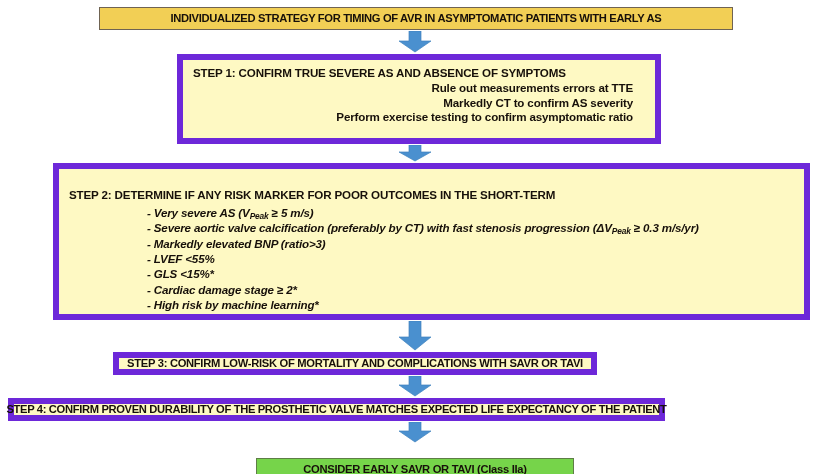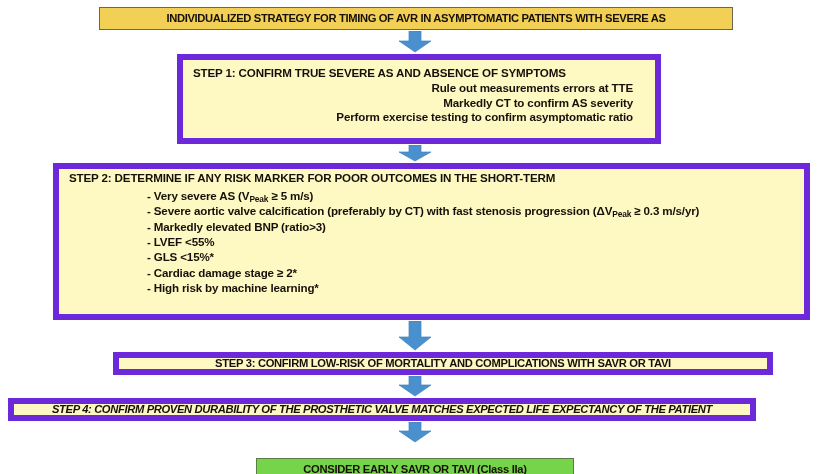--- a/index.html
+++ b/index.html
@@ -68,61 +68,61 @@
     text-align: right;
     font-size: 11.6px;
     padding-right: 12px;
   }
 
   .node-step2 {
     left: 53px;
     top: 163px;
     width: 757px;
     height: 157px;
-    padding: 2px 10px 0 10px;
+    padding: 19px 10px 0 10px;
     font-size: 11.6px;
   }
   .node-step2 .hdr {
     text-align: left;
     font-size: 11.6px;
   }
   .node-step2 .bullets {
     margin: 2px 0 0 78px;
   }
   .node-step2 .bullet {
     font-size: 11.6px;
     line-height: 1.33;
     white-space: nowrap;
+    font-style: italic;
   }
 
   .node-step3 {
     left: 113px;
     top: 352px;
-    width: 660px;
+    width: 484px;
     height: 23px;
     display: flex;
     align-items: center;
     justify-content: center;
     font-size: 11.2px;
     letter-spacing: -0.3px;
     white-space: nowrap;
   }
 
   .node-step4 {
     left: 8px;
     top: 398px;
-    width: 748px;
+    width: 657px;
     height: 23px;
     display: flex;
     align-items: center;
     justify-content: center;
     font-size: 11.2px;
     letter-spacing: -0.35px;
     white-space: nowrap;
-    font-style: italic;
   }
 
   
   .node-final {
     left: 256px;
     top: 458px;
     width: 318px;
     height: 23px;
     background: #76d churn;
     background: #76d44a;
@@ -154,21 +154,21 @@
     vertical-align: baseline;
     position: relative;
     bottom: -0.25em;
   }
 </style>
 </head>
 <body>
 
 <div class="flow">
 
-  <div class="node node-title">INDIVIDUALIZED STRATEGY FOR TIMING OF AVR IN ASYMPTOMATIC PATIENTS WITH SEVERE AS</div>
+  <div class="node node-title">INDIVIDUALIZED STRATEGY FOR TIMING OF AVR IN ASYMPTOMATIC PATIENTS WITH EARLY AS</div>
 
   <div class="arrow arrow-1">
     <svg viewBox="0 0 34 22" preserveAspectRatio="none" aria-hidden="true">
       <polygon points="11,0 23,0 23,10 33,10 17,21 1,10 11,10" fill="#4a90cf" stroke="#3f82bd" stroke-width="0.7"></polygon>
     </svg>
   </div>
 
   <div class="node node-proc node-step1">
     <div class="hdr">STEP 1: CONFIRM TRUE SEVERE AS AND ABSENCE OF SYMPTOMS</div>
     <div class="sub">Rule out measurements errors at TTE</div>

